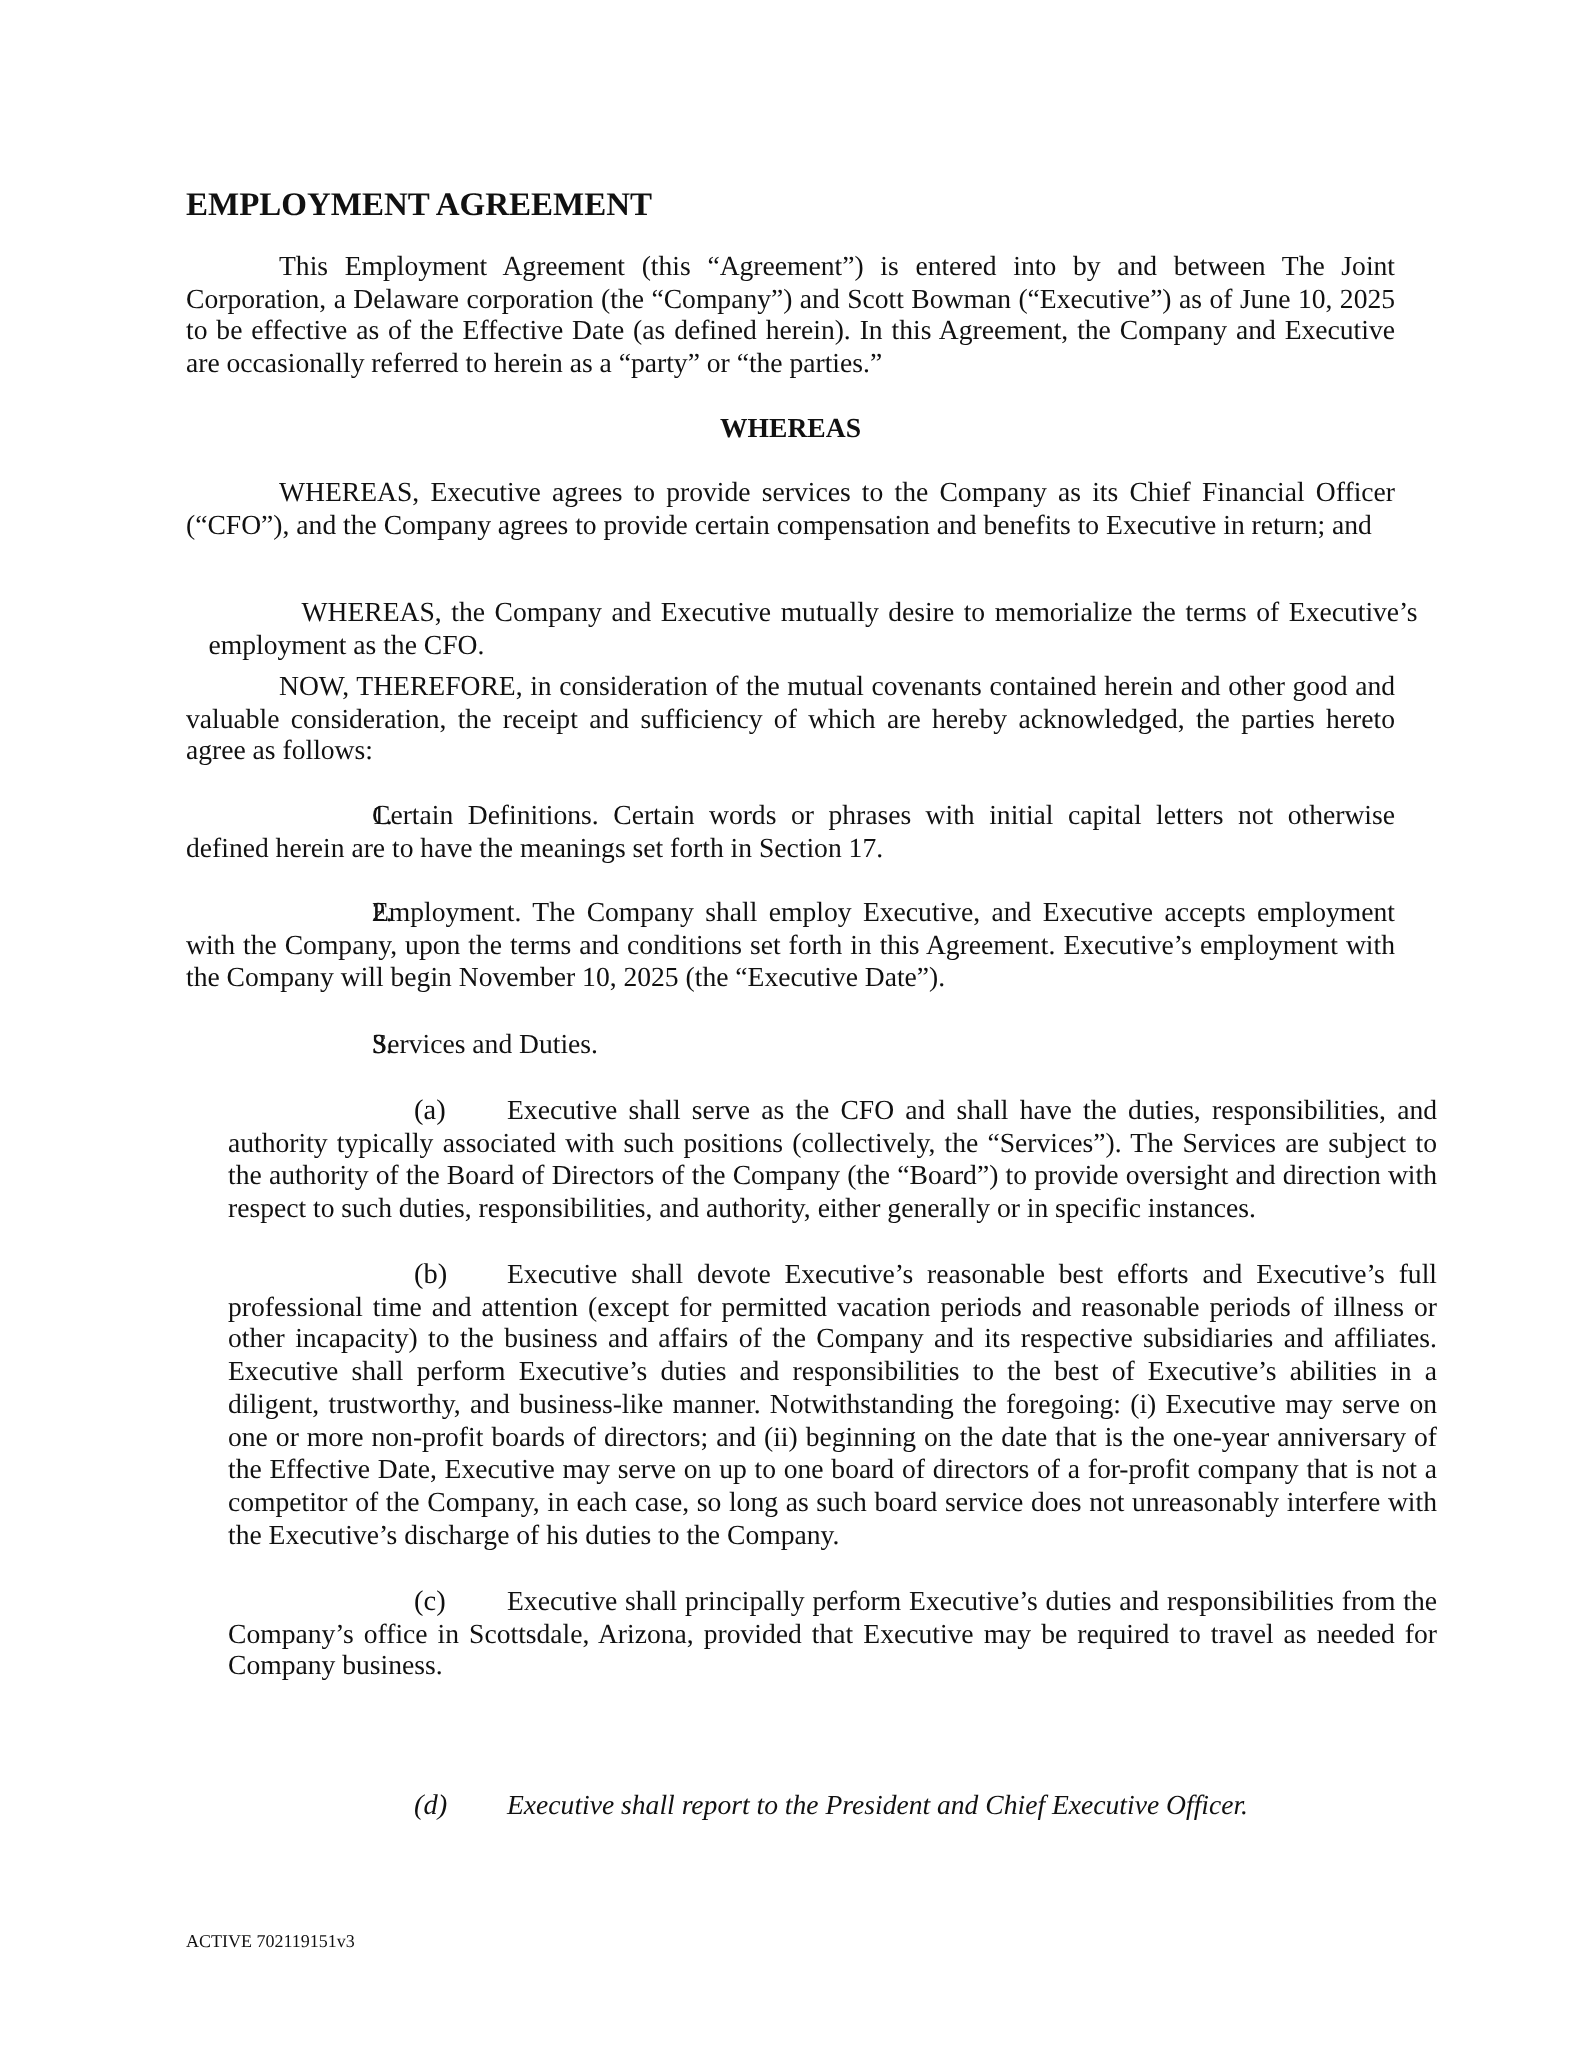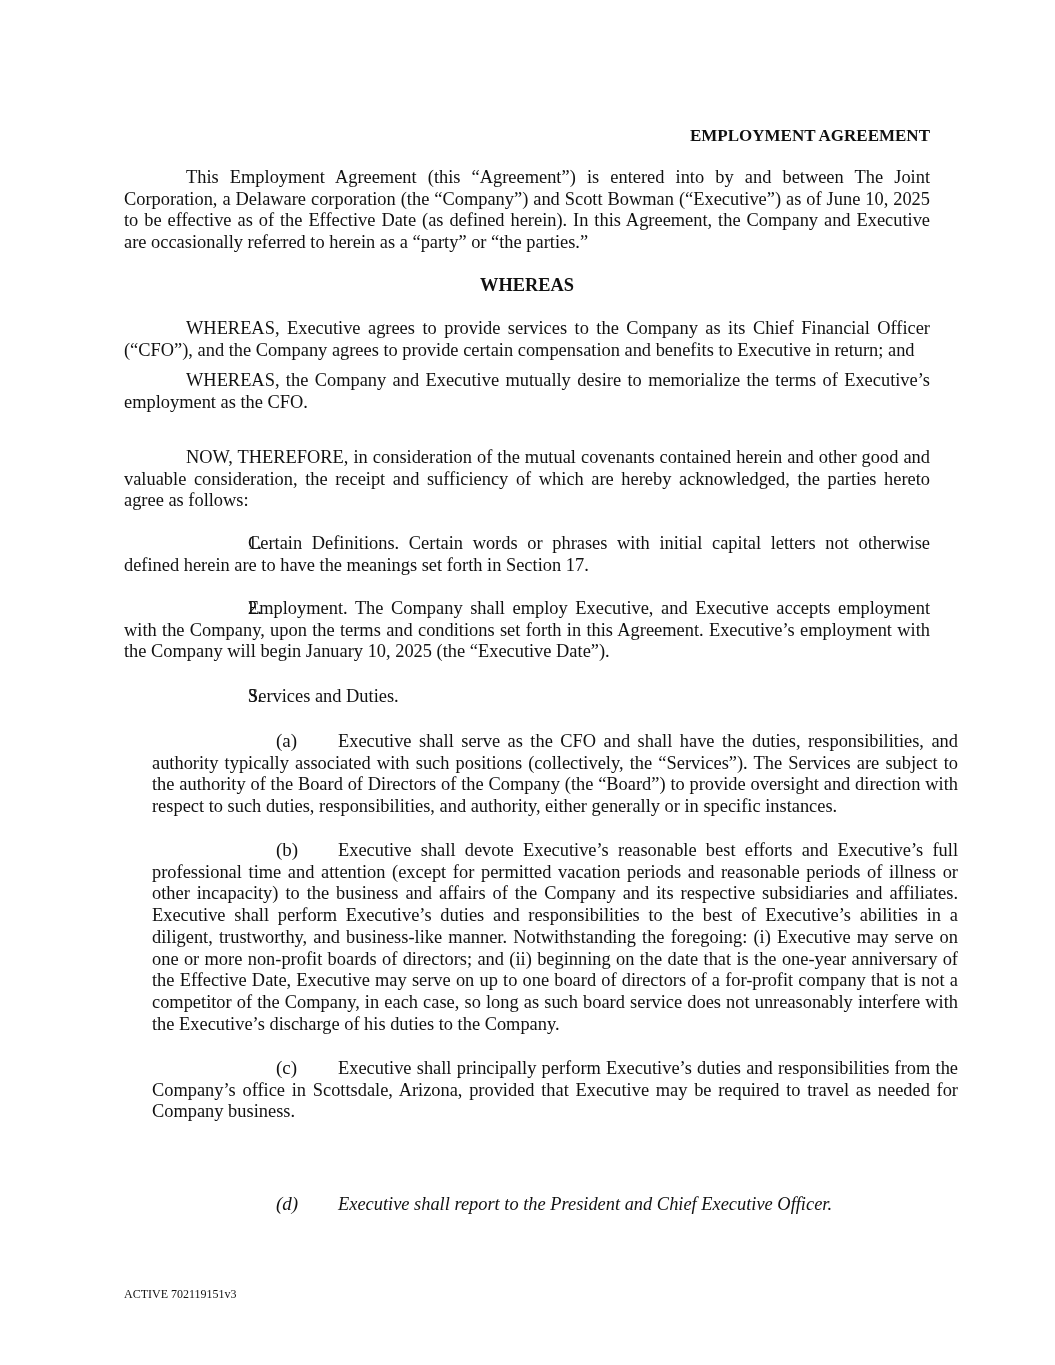--- a/index.html
+++ b/index.html
@@ -21,23 +21,23 @@
     position: absolute;
     left: 124px;
     top: 0;
     width: 806px;
   }
   .title {
     position: absolute;
     top: 125px;
     left: 0;
     width: 806px;
-    text-align: right;
+    text-align: left;
     font-weight: bold;
-    font-size: 17px;
+    font-size: 22px;
   }
   .heading {
     position: absolute;
     left: 0;
     width: 806px;
     text-align: center;
     font-weight: bold;
   }
   .para {
     position: absolute;
@@ -73,27 +73,27 @@
 <div class="page">
 
   <div class="title">EMPLOYMENT AGREEMENT</div>
 
   <p class="para indent" style="top:167px;"><span>This Employment Agreement (this “</span><span class="u">Agreement</span><span>”) is entered into by and between The Joint Corporation, a Delaware corporation (the “</span><span class="u">Company</span><span>”) and Scott Bowman (“</span><span class="u">Executive</span><span>”) as of June 10, 2025 to be effective as of the Effective Date (as defined herein). In this Agreement, the Company and Executive are occasionally referred to herein as a “party” or “the parties.”</span></p>
 
   <div class="heading" style="top:275px;">WHEREAS</div>
 
   <p class="para indent" style="top:318px;"><span>WHEREAS, Executive agrees to provide services to the Company as its Chief Financial Officer (“</span><span class="u">CFO</span><span>”), and the Company agrees to provide certain compensation and benefits to Executive in return; and</span></p>
 
-  <p class="para indent" style="top:370px;">WHEREAS, the Company and Executive mutually desire to memorialize the terms of Executive’s employment as the CFO.</p>
+  <p class="para indent" style="top:398px;margin-left:15px;">WHEREAS, the Company and Executive mutually desire to memorialize the terms of Executive’s employment as the CFO.</p>
 
   <p class="para indent" style="top:447px;">NOW, THEREFORE, in consideration of the mutual covenants contained herein and other good and valuable consideration, the receipt and sufficiency of which are hereby acknowledged, the parties hereto agree as follows:</p>
 
   <p class="para indent" style="top:533px;"><span class="num">1.</span><span class="u">Certain Definitions</span><span>. Certain words or phrases with initial capital letters not otherwise defined herein are to have the meanings set forth in Section 17.</span></p>
 
-  <p class="para indent" style="top:598px;"><span class="num">2.</span><span class="u">Employment</span><span>. The Company shall employ Executive, and Executive accepts employment with the Company, upon the terms and conditions set forth in this Agreement. Executive’s employment with the Company will begin January 10, 2025 (the “</span><span class="u">Executive Date</span><span>”).</span></p>
+  <p class="para indent" style="top:598px;"><span class="num">2.</span><span class="u">Employment</span><span>. The Company shall employ Executive, and Executive accepts employment with the Company, upon the terms and conditions set forth in this Agreement. Executive’s employment with the Company will begin November 10, 2025 (the “</span><span class="u">Executive Date</span><span>”).</span></p>
 
   <p class="para indent" style="top:686px;"><span class="num">3.</span><span class="u">Services and Duties</span><span>.</span></p>
 
   <p class="para sub-indent" style="top:730px;"><span class="sublabel">(a)</span><span>Executive shall serve as the CFO and shall have the duties, responsibilities, and authority typically associated with such positions (collectively, the “</span><span class="u">Services</span><span>”). The Services are subject to the authority of the Board of Directors of the Company (the “</span><span class="u">Board</span><span>”) to provide oversight and direction with respect to such duties, responsibilities, and authority, either generally or in specific instances.</span></p>
 
   <p class="para sub-indent" style="top:839px;"><span class="sublabel">(b)</span><span>Executive shall devote Executive’s reasonable best efforts and Executive’s full professional time and attention (except for permitted vacation periods and reasonable periods of illness or other incapacity) to the business and affairs of the Company and its respective subsidiaries and affiliates. Executive shall perform Executive’s duties and responsibilities to the best of Executive’s abilities in a diligent, trustworthy, and business-like manner. Notwithstanding the foregoing: (i) Executive may serve on one or more non-profit boards of directors; and (ii) beginning on the date that is the one-year anniversary of the Effective Date, Executive may serve on up to one board of directors of a for-profit company that is not a competitor of the Company, in each case, so long as such board service does not unreasonably interfere with the Executive’s discharge of his duties to the Company.</span></p>
 
   <p class="para sub-indent" style="top:1057px;"><span class="sublabel">(c)</span><span>Executive shall principally perform Executive’s duties and responsibilities from the Company’s office in Scottsdale, Arizona, provided that Executive may be required to travel as needed for Company business.</span></p>
 
   <p class="para sub-indent" style="top:1193px;font-style:italic;"><span class="sublabel">(d)</span><span>Executive shall report to the President and Chief Executive Officer.</span></p>

